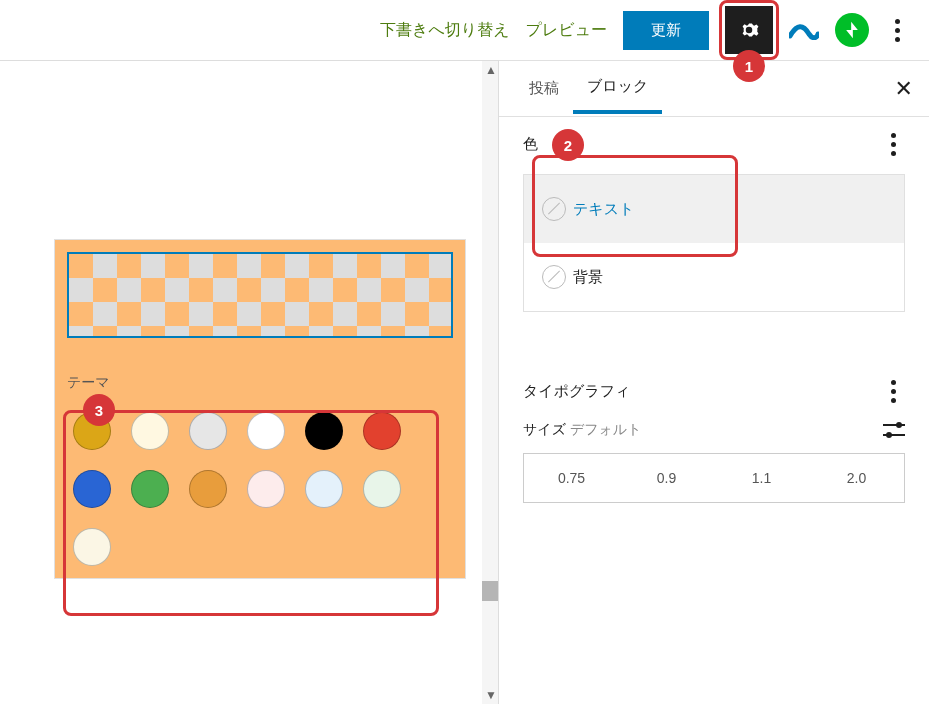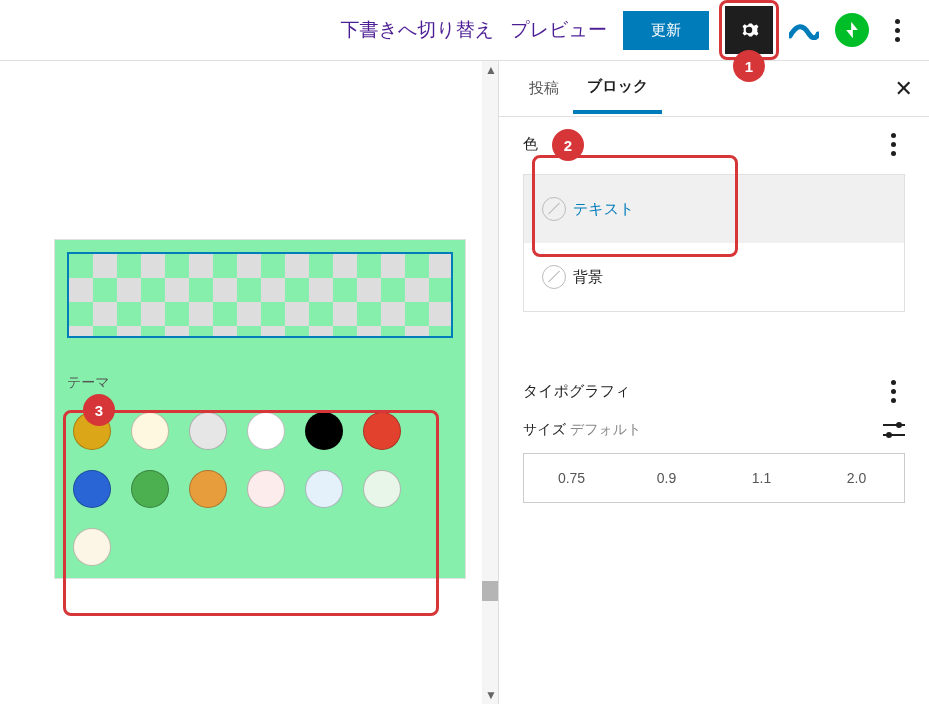--- a/index.html
+++ b/index.html
@@ -1,46 +1,46 @@
 <!DOCTYPE html>
 <html><head>
 <meta charset="utf-8">
 <style>
 html,body{margin:0;padding:0;font-family:-apple-system,"Segoe UI","Hiragino Sans","Yu Gothic",sans-serif;background:#fff;color:#1e1e1e}
 *{box-sizing:border-box}
 .topbar{height:60px;display:flex;align-items:center;justify-content:flex-end;gap:16px;padding:0 20px}
-.link-btn{color:#4c1d95;font-size:19px;cursor:pointer}
+.link-btn{color:#4d7c0f;font-size:16px;cursor:pointer}
 .primary-btn{background:#007cba;color:#fff;font-size:15px;padding:10px 28px;cursor:pointer;border:none}
 .gear-btn{width:48px;height:48px;background:#1e1e1e;display:flex;align-items:center;justify-content:center;cursor:pointer}
 .jetpack{width:34px;height:34px;background:#00be28;border-radius:50%;display:flex;align-items:center;justify-content:center}
 .kebab{width:24px;display:flex;flex-direction:column;gap:4px;align-items:center;cursor:pointer}
 .kebab i{width:5px;height:5px;background:#1e1e1e;border-radius:50%}
 .red-box{border:3px solid #d63638;border-radius:8px}
 .gear-wrap{position:relative}
 .gear-wrap .red-box{position:absolute;inset:-6px;pointer-events:none}
 .num{position:absolute;width:32px;height:32px;background:#d63638;color:#fff;border-radius:50%;display:flex;align-items:center;justify-content:center;font-weight:600;font-size:15px;z-index:5}
 .main{display:flex;height:644px}
 .canvas{flex:1;border-top:1px solid #ddd;border-right:1px solid #ddd;position:relative;overflow:hidden}
 .scrollbar{position:absolute;right:0;top:0;width:16px;height:100%;background:#f5f5f5}
 .scrollbar .thumb{position:absolute;left:0;width:100%;height:20px;background:#b5b5b5}
 .arrow{position:absolute;left:3px;font-size:12px;color:#666}
-.popover{position:absolute;left:54px;top:178px;width:412px;background:#86efac;border:1px solid #e0e0e0;padding:12px}
+.popover{position:absolute;left:54px;top:178px;width:412px;background:#fdba74;border:1px solid #e0e0e0;padding:12px}
 .checker{height:86px;border:2px solid #007cba;background-image:
  linear-gradient(45deg,#ddd 25%,transparent 25%),linear-gradient(-45deg,#ddd 25%,transparent 25%),
  linear-gradient(45deg,transparent 75%,#ddd 75%),linear-gradient(-45deg,transparent 75%,#ddd 75%);
  background-size:48px 48px;background-position:0 0,0 24px,24px -24px,-24px 0}
 .theme-label{margin-top:36px;font-size:14px;color:#555}
 .palette{position:relative;margin-top:2px}
 .palette .red-box{position:absolute;inset:-2px 14px 0 -4px;height:206px}
 .sw-row{display:flex;gap:20px;margin-top:20px;padding-left:6px}
 .sw{width:38px;height:38px;border-radius:50%;border:1px solid rgba(0,0,0,.25);cursor:pointer}
 .sidebar{width:430px;border-top:1px solid #e0e0e0;display:flex;flex-direction:column}
 .tabs{display:flex;align-items:center;padding:0 16px;border-bottom:1px solid #e0e0e0;height:56px}
 .tab{padding:14px 14px;font-size:15px;color:#555;cursor:pointer}
-.tab.active{color:#1e1e1e;border-bottom:4px solid #007cba;font-weight:700}
+.tab.active{color:#1e1e1e;border-bottom:4px solid #007cba;font-weight:400}
 .close{margin-left:auto;font-size:22px;cursor:pointer;color:#1e1e1e}
 .panel{padding:16px 24px}
 .panel-h{display:flex;align-items:center;justify-content:space-between;font-size:15px;margin-bottom:18px}
 .color-box{border:1px solid #e0e0e0;position:relative}
 .color-row{display:flex;align-items:center;gap:7px;padding:22px 18px;cursor:pointer;font-size:15px}
 .color-row.text{background:#f0f0f0;color:#007cba}
 .ind{width:24px;height:24px;border-radius:50%;border:1px solid #bbb;position:relative}
 .ind::after{content:"";position:absolute;left:3px;top:10px;width:16px;height:1px;background:#bbb;transform:rotate(-45deg)}
 .text-outline{position:absolute;pointer-events:none}
 .panel-t{margin-top:36px}

